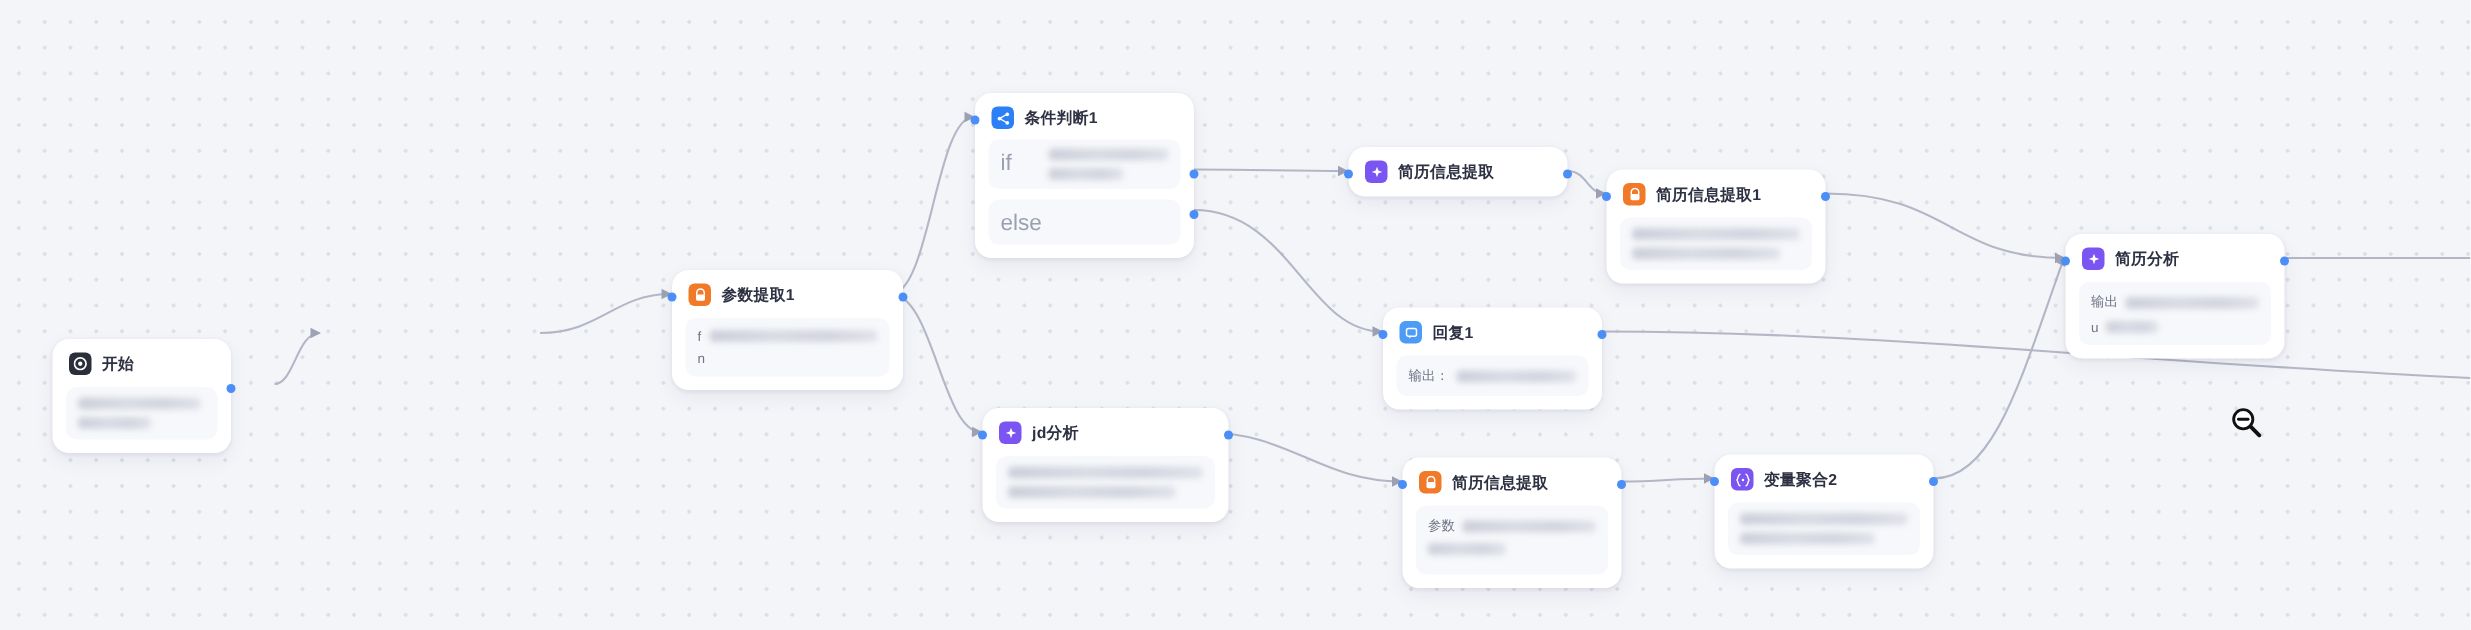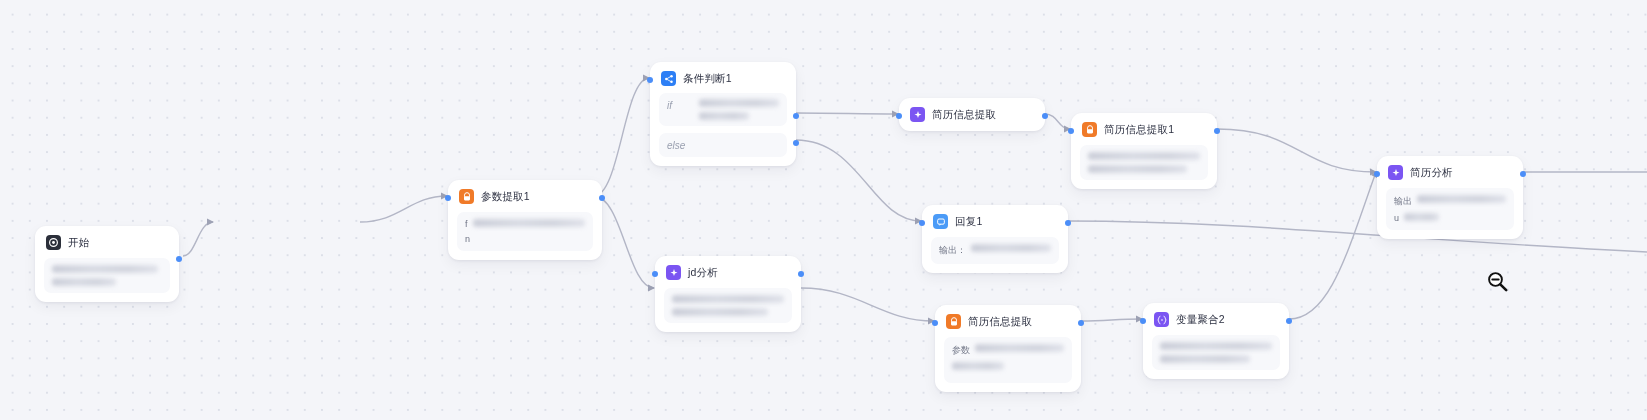--- a/index.html
+++ b/index.html
@@ -65,21 +65,21 @@
   .node-icon svg { display: block; }
 
   .ic-start  { background: #2b2f3a; }
   .ic-purple { background: #7b55f2; }
   .ic-orange { background: #f07a28; }
   .ic-blue   { background: #2d7ff5; }
   .ic-skyblue{ background: #4b9bf7; }
 
   .node-title {
     font-size: 10.5px;
-    font-weight: normal;
+    font-weight: bold;
     color: #2d3142;
     white-space: nowrap;
     letter-spacing: .2px;
   }
 
   .node-body {
     margin-top: 8px;
     background: #f7f8fb;
     border-radius: 7px;
     padding: 7px 8px;
@@ -90,21 +90,21 @@
     border-radius: 3px;
     background: linear-gradient(90deg, #c8cbd6 0%, #d6d9e2 40%, #cfd2dc 70%, #dfe1e9 100%);
     filter: blur(2.2px);
     opacity: .92;
     margin-bottom: 5px;
   }
   .blur-line:last-child { margin-bottom: 0; }
 
   .kv-row {
     display: flex;
-    align-items: flex-start;
+    align-items: center;
     gap: 5px;
     margin-bottom: 5px;
   }
   .kv-row:last-child { margin-bottom: 0; }
   .kv-key {
     font-size: 9px;
     color: #6f7485;
     white-space: nowrap;
     flex: 0 0 auto;
     filter: blur(.45px);
@@ -115,25 +115,24 @@
     background: #f7f8fb;
     border-radius: 7px;
     padding: 6px 8px;
     margin-top: 7px;
     display: flex;
     align-items: flex-start;
     gap: 10px;
     min-height: 17px;
   }
   .branch-label {
-    font-size: 10px;
+    font-size: 15px;
     color: #9aa0b0;
     flex: 0 0 22px;
     padding-top: 1px;
-    font-style: italic;
   }
   .branch-content { flex: 1 1 auto; }
 
   .port {
     position: absolute;
     width: 6px; height: 6px;
     border-radius: 50%;
     background: #4b8ef8;
     z-index: 5;
   }
@@ -184,21 +183,21 @@
 
     <path d="M1081,321 C1108,321 1115,319 1142,319"></path>
     <polygon class="arrow" points="1136,315.5 1143,319 1136,322.5"></polygon>
 
     <path d="M1289,319 C1330,319 1348,250 1376,172"></path>
     <polygon class="arrow" points="1371,175 1377,171 1377,178"></polygon>
 
     <path d="M1523,172 C1560,172 1600,172 1647,172"></path>
   </svg>
 
-  <div class="node" style="left:35px; top:226px; width:144px;">
+  <div class="node" style="left:35px; top:226px; width:119px;">
     <div class="port right" style="top:30px;"></div>
     <div class="node-head">
       <span class="node-icon ic-start">
         <svg width="9" height="9" viewBox="0 0 10 10">
             <circle cx="5" cy="5" r="4.3" fill="none" stroke="#fff" stroke-width="1.3"></circle>
             <circle cx="5" cy="5" r="1.6" fill="#fff"></circle>
           </svg>
       </span>
       <span class="node-title">开始</span>
     </div>
@@ -307,21 +306,21 @@
     <div class="node-body">
       <div class="kv-row">
         <span class="kv-key">输出：</span>
         <span class="kv-val">
           <span class="blur-line" style="display:block;width:100%;"></span>
         </span>
       </div>
     </div>
   </div>
 
-  <div class="node" style="left:655px; top:256px; width:146px;">
+  <div class="node" style="left:655px; top:272px; width:164px;">
     <div class="port left" style="top:15px;"></div>
     <div class="port right" style="top:15px;"></div>
     <div class="node-head">
       <span class="node-icon ic-purple">
         <svg width="10" height="10" viewBox="0 0 12 12">
             <path d="M6 1.3 L7.1 4.4 L10.2 5.5 L7.1 6.6 L6 9.7 L4.9 6.6 L1.8 5.5 L4.9 4.4 Z" fill="#fff"></path>
           </svg>
       </span>
       <span class="node-title">jd分析</span>
     </div>

